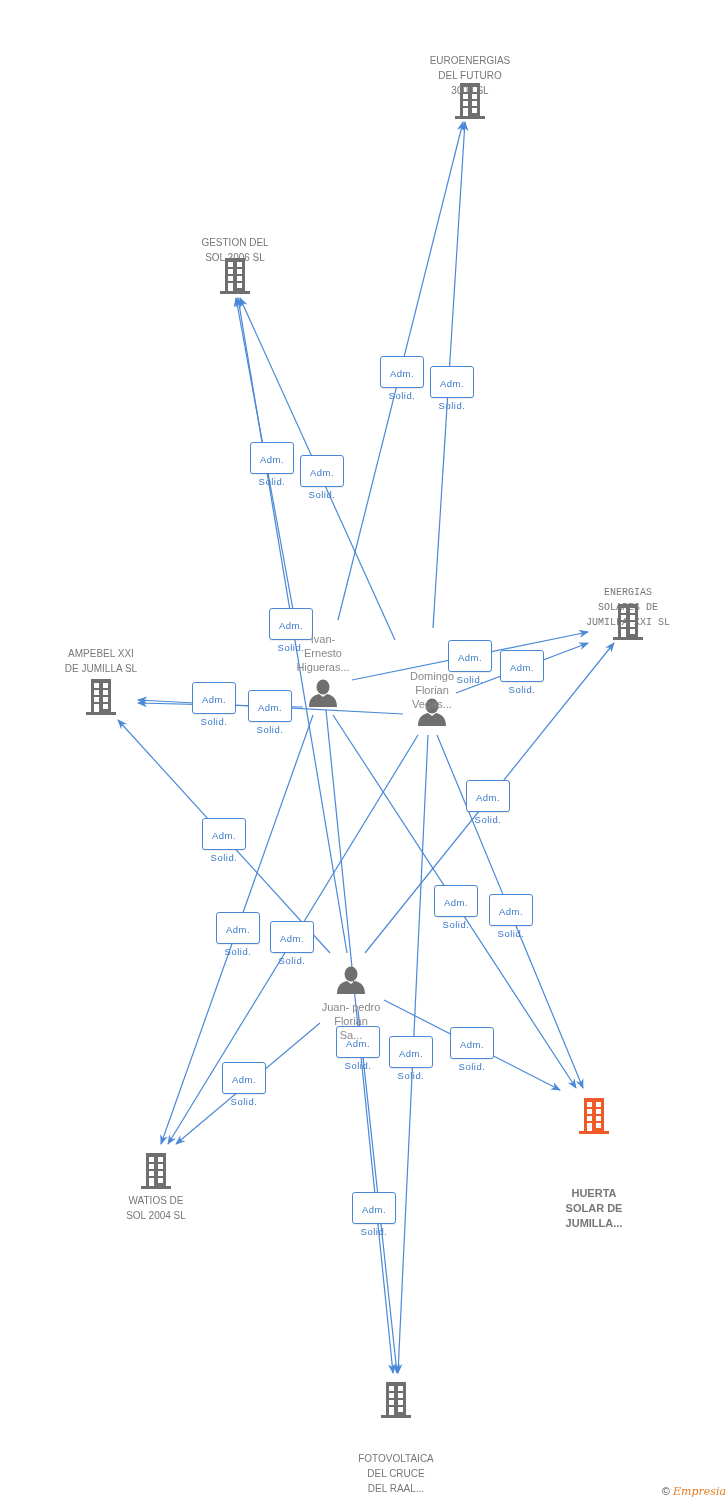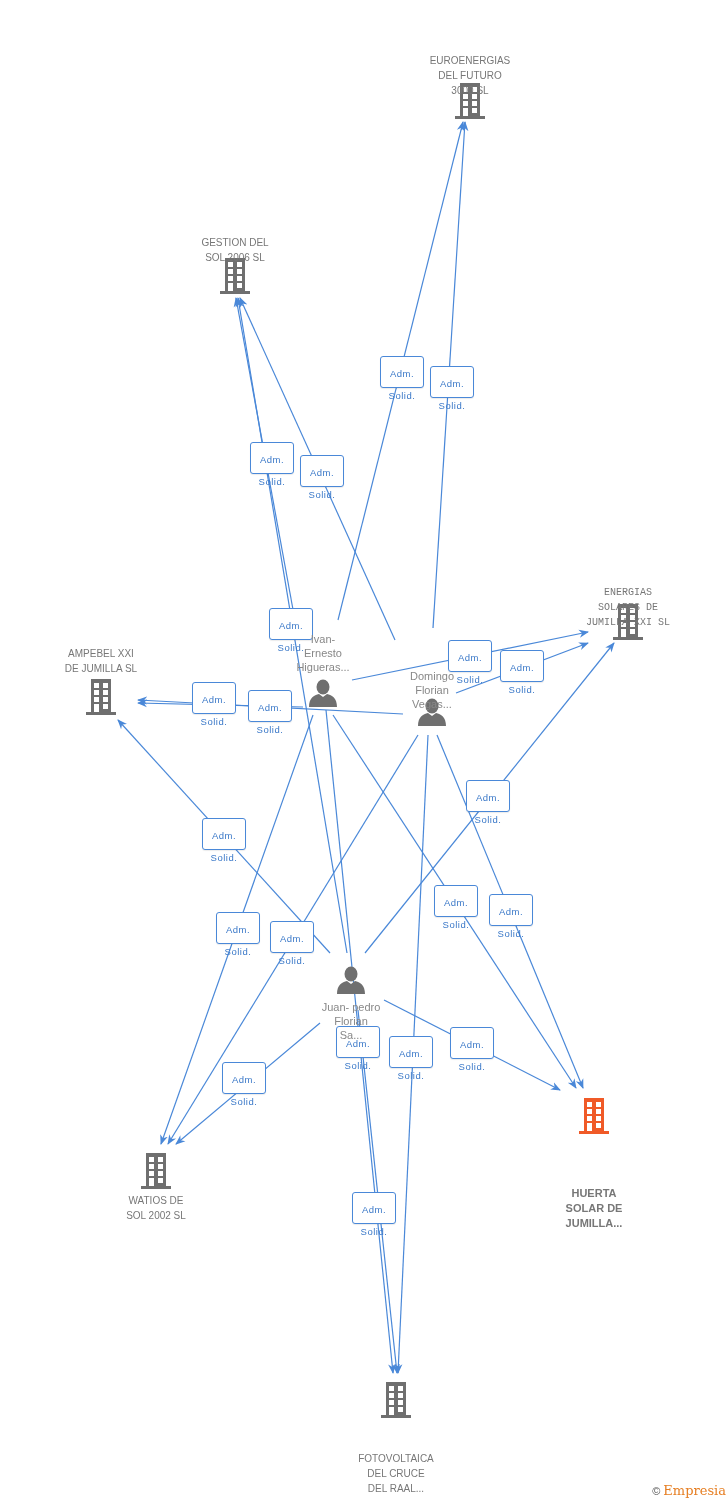--- a/index.html
+++ b/index.html
@@ -10,21 +10,21 @@
                 font-size: 10px; line-height: 15px; width: 110px; white-space: pre-line; }
   .node-label.person { font-size: 11px; line-height: 14px; color: #888888; }
   .node-label.focus { color: #777777; font-weight: bold; font-size: 11px; line-height: 15px; }
   .edge-label { position: absolute; width: 44px; height: 32px; box-sizing: border-box;
                 border: 1px solid #4a88d8; border-radius: 3px; background: #ffffff;
                 color: #3a78c8; font-size: 9.5px; line-height: 14px; text-align: center;
                 padding-top: 2px; box-shadow: 0 1px 1px rgba(0,0,0,0.08); cursor: pointer; }
   .edge-label span { display: block; letter-spacing: 0.5px; margin-top: 8px; }
   .icon { position: absolute; }
   .footer { position: absolute; right: 2px; bottom: 2px; font-size: 11px; color: #555; }
-  .footer .brand { color: #e67e22; font-family: "DejaVu Serif", serif; font-size: 13px; }
+  .footer .brand { color: #e67e22; font-family: "DejaVu Serif", serif; font-style: italic; font-size: 11px; }
 </style>
 </head>
 <body>
 
 <svg id="graph" width="728" height="1500">
   <defs>
     <marker id="arrow" markerWidth="10" markerHeight="10" refX="9" refY="5" orient="auto" markerUnits="userSpaceOnUse">
       <path d="M0,1 L10,5 L0,9 L3,5 Z" fill="#4a88d8"></path>
     </marker>
   </defs>
@@ -214,21 +214,21 @@
         <rect x="8" y="4" width="5" height="5" fill="#fff"></rect>
         <rect x="17" y="4" width="5" height="5" fill="#fff"></rect>
         <rect x="8" y="11" width="5" height="5" fill="#fff"></rect>
         <rect x="17" y="11" width="5" height="5" fill="#fff"></rect>
         <rect x="8" y="18" width="5" height="5" fill="#fff"></rect>
         <rect x="17" y="18" width="5" height="5" fill="#fff"></rect>
         <rect x="8" y="25" width="5" height="8" fill="#fff"></rect>
         <rect x="17" y="25" width="5" height="5" fill="#fff"></rect>
       </svg></div>
     <div class="node-label" style="left: 101px; top: 1193px;">WATIOS DE
-SOL 2002 SL</div>
+SOL 2004 SL</div>
     <div class="icon" style="left: 381px; top: 1382px;"><svg width="30" height="36" viewBox="0 0 30 36">
         <rect x="5" y="0" width="20" height="34" fill="#6f6f6f"></rect>
         <rect x="0" y="33" width="30" height="3" fill="#6f6f6f"></rect>
         <rect x="8" y="4" width="5" height="5" fill="#fff"></rect>
         <rect x="17" y="4" width="5" height="5" fill="#fff"></rect>
         <rect x="8" y="11" width="5" height="5" fill="#fff"></rect>
         <rect x="17" y="11" width="5" height="5" fill="#fff"></rect>
         <rect x="8" y="18" width="5" height="5" fill="#fff"></rect>
         <rect x="17" y="18" width="5" height="5" fill="#fff"></rect>
         <rect x="8" y="25" width="5" height="8" fill="#fff"></rect>

